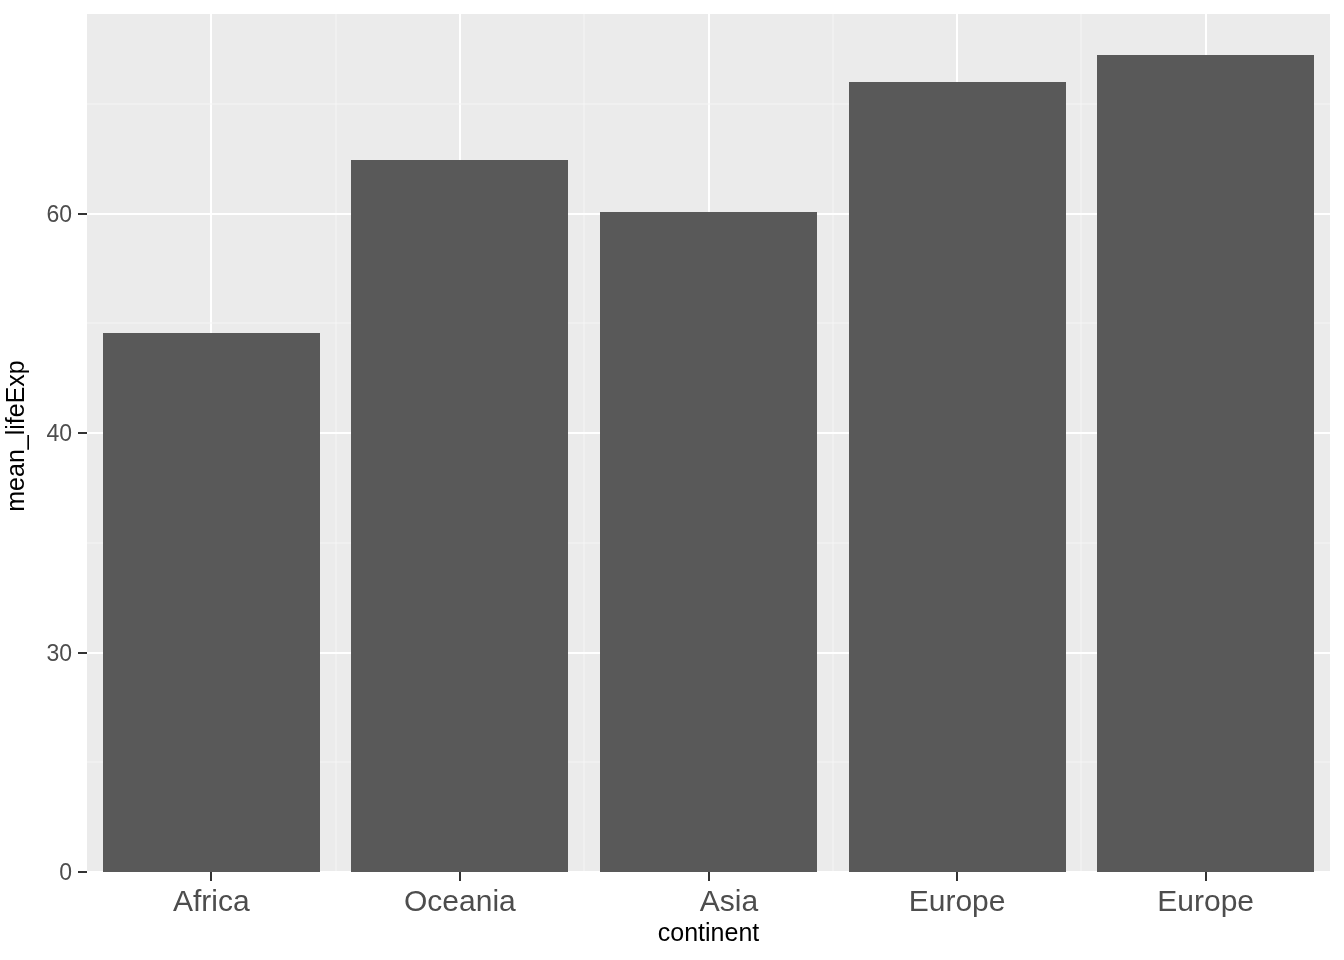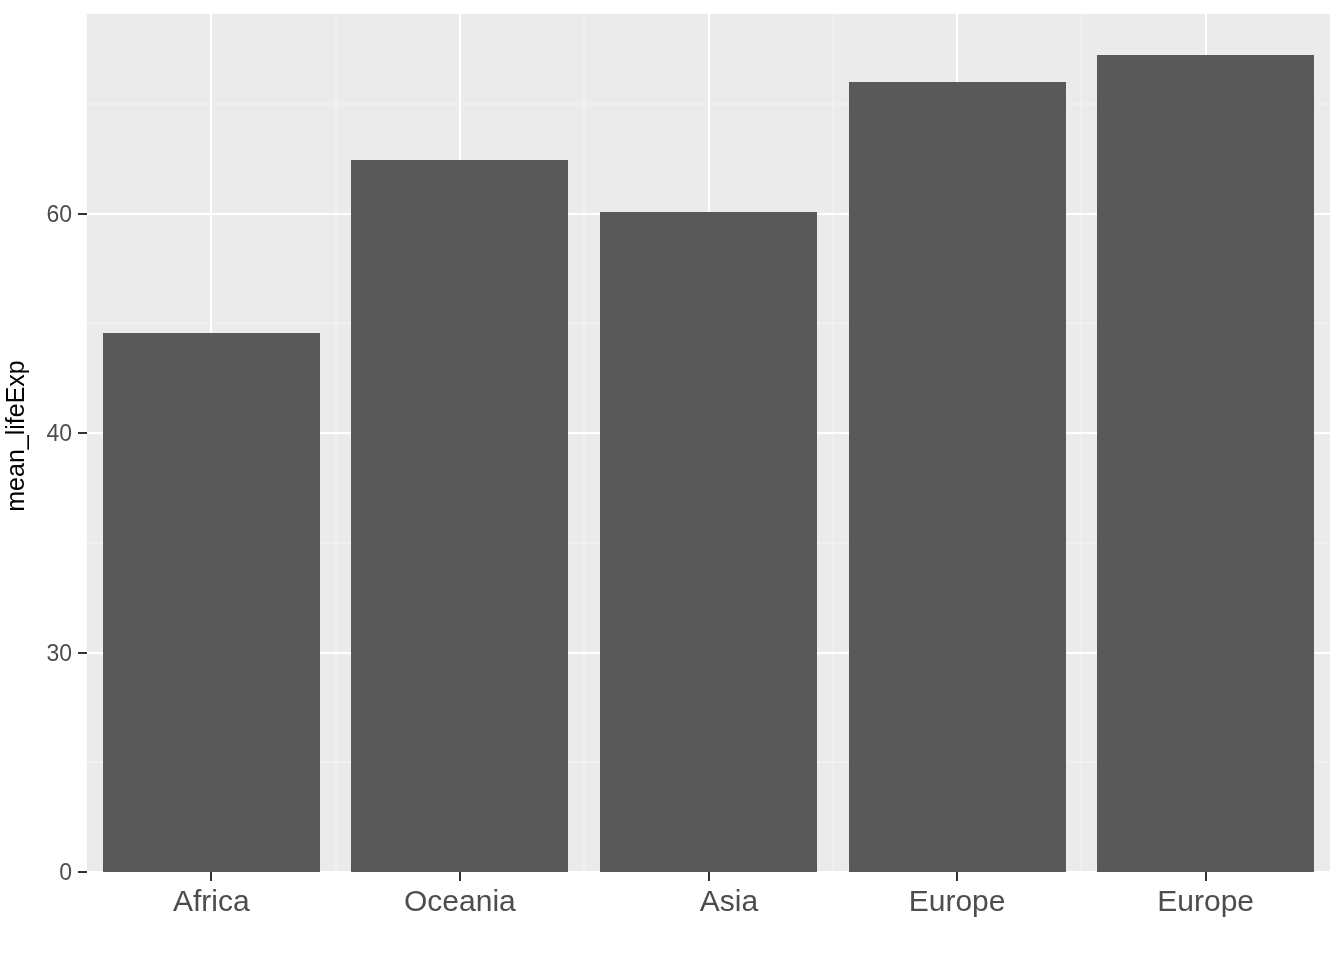--- a/index.html
+++ b/index.html
@@ -201,14 +201,15 @@
       <div class="x-tick-mark" style="left: 1205.7px;"></div>
     </div>
   <div id="x-axis-labels">
       <div class="x-tick-label" style="left: 211.3px;">Africa</div>
       <div class="x-tick-label" style="left: 459.9px;">Oceania</div>
       <div class="x-tick-label" style="left: 729px;">Asia</div>
       <div class="x-tick-label" style="left: 957.1px;">Europe</div>
       <div class="x-tick-label" style="left: 1205.7px;">Europe</div>
     </div>
 
+  <div class="x-axis-title">continent</div>
 
 </div>
 
 </body></html>

